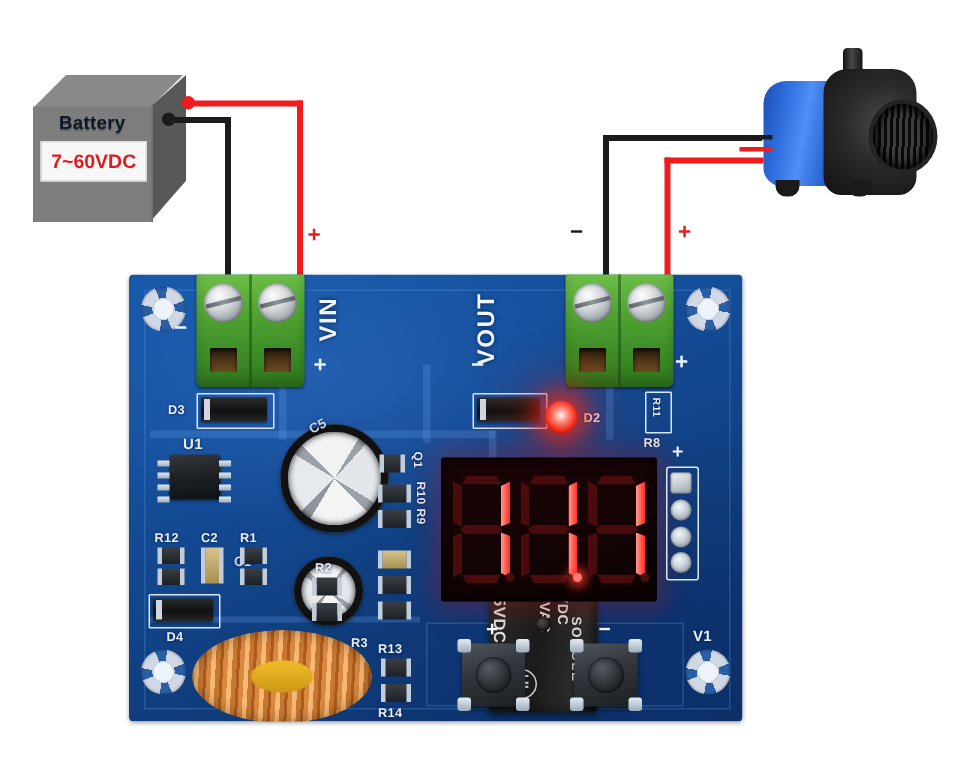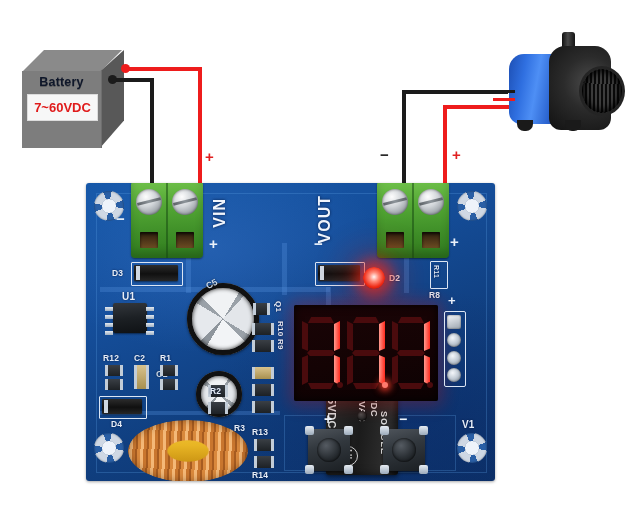--- a/index.html
+++ b/index.html
@@ -490,21 +490,21 @@
     <div class="smd-res" style="left:166px; top:140px; width:22px; height:12px;"></div>
     <div class="smd-res" style="left:166px; top:157px; width:22px; height:12px;"></div>
     <div class="silk" style="left:190px; top:138px; writing-mode:vertical-rl; font-size:8px;">R10</div>
     <div class="silk" style="left:190px; top:156px; writing-mode:vertical-rl; font-size:8px;">R9</div>
     <div class="smd-res beige" style="left:166px; top:184px; width:22px; height:12px;"></div>
     <div class="smd-res" style="left:166px; top:201px; width:22px; height:12px;"></div>
     <div class="smd-res" style="left:166px; top:218px; width:22px; height:12px;"></div>
 
     <div class="smd-res" style="left:122px; top:202px; width:20px; height:12px;"></div>
     <div class="smd-res" style="left:122px; top:219px; width:20px; height:12px;"></div>
-    <div class="silk" style="left:124px; top:203px;">R2</div>
+    <div class="silk" style="left:124px; top:190px;">R2</div>
 
     <div class="silk" style="left:148px; top:240px;">R3</div>
 
     <div class="smd-res" style="left:168px; top:256px; width:20px; height:12px;"></div>
     <div class="smd-res" style="left:168px; top:273px; width:20px; height:12px;"></div>
     <div class="silk" style="left:166px; top:244px;">R13</div>
     <div class="silk" style="left:166px; top:287px;">R14</div>
 
     <div id="toroid">
       <div class="core"></div>

